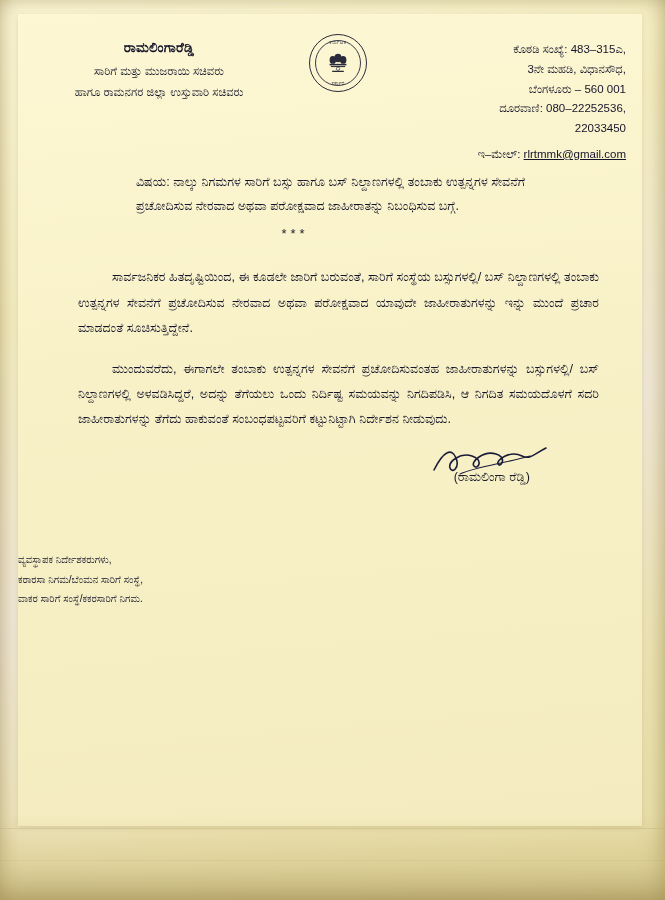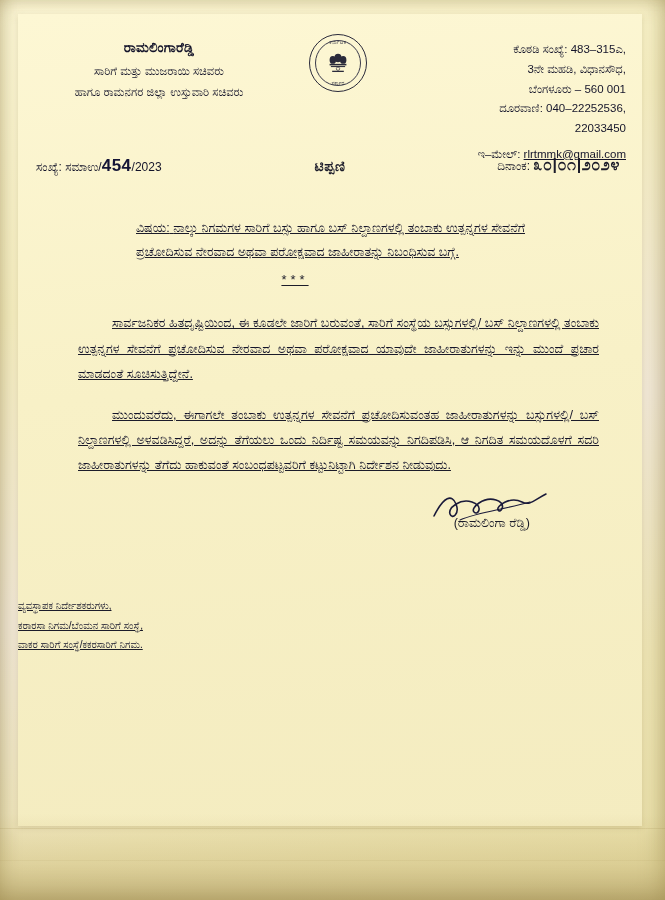--- a/index.html
+++ b/index.html
@@ -43,21 +43,20 @@
     box-shadow: 0 2px 6px rgba(120,100,50,0.20);
   }
   .doc {
     position: absolute;
     left: 18px;
     top: 14px;
     width: 624px;
     height: 812px;
     padding: 0;
     color: #1c1c2a;
-    text-decoration: underline;
   }
 
   
   .header {
     position: relative;
     height: 130px;
   }
   .hdr-left {
     position: absolute;
     left: 16px;
@@ -304,39 +303,29 @@
           </svg>
           <div class="emblem-bottom-text">ಸರ್ಕಾರ</div>
         </div>
         <div class="emblem-sub"></div>
       </div>
 
       <div class="hdr-right">
         <div>ಕೊಠಡಿ ಸಂಖ್ಯೆ: 483–315ಎ,</div>
         <div>3ನೇ ಮಹಡಿ, ವಿಧಾನಸೌಧ,</div>
         <div>ಬೆಂಗಳೂರು – 560 001</div>
-        <div>ದೂರವಾಣಿ: 040–22252536,</div>
+        <div>ದೂರವಾಣಿ: 080–22252536,</div>
         <div>22033450</div>
         <div class="mail">
           <span>ಇ–ಮೇಲ್:</span>
           <span class="mail-underline">rlrtmmk@gmail.com</span>
         </div>
       </div>
     </div>
 
-    <div class="refrow">
-      <div class="ref-no">
-        <span>ಸಂಖ್ಯೆ: ಸಮಾಉ/</span><span class="hand">454</span><span>/2023</span>
-      </div>
-      <div class="tippani">ಟಿಪ್ಪಣಿ</div>
-      <div class="date">
-        <span>ದಿನಾಂಕ:</span>
-        <span class="hand">೩೦|೦೧|೨೦೨೪</span>
-      </div>
-    </div>
 
     <div class="subject">
       <span class="lbl">ವಿಷಯ:</span>
       <span>ನಾಲ್ಕು ನಿಗಮಗಳ ಸಾರಿಗೆ ಬಸ್ಸು ಹಾಗೂ ಬಸ್ ನಿಲ್ದಾಣಗಳಲ್ಲಿ ತಂಬಾಕು ಉತ್ಪನ್ನಗಳ ಸೇವನೆಗೆ ಪ್ರಚೋದಿಸುವ ನೇರವಾದ ಅಥವಾ ಪರೋಕ್ಷವಾದ ಜಾಹೀರಾತನ್ನು ನಿಬಂಧಿಸುವ ಬಗ್ಗೆ.</span>
     </div>
     <div class="stars">***</div>
 
     <div class="body">
       <div class="para">ಸಾರ್ವಜನಿಕರ ಹಿತದೃಷ್ಟಿಯಿಂದ, ಈ ಕೂಡಲೇ ಜಾರಿಗೆ ಬರುವಂತೆ, ಸಾರಿಗೆ ಸಂಸ್ಥೆಯ ಬಸ್ಸುಗಳಲ್ಲಿ/ ಬಸ್ ನಿಲ್ದಾಣಗಳಲ್ಲಿ ತಂಬಾಕು ಉತ್ಪನ್ನಗಳ ಸೇವನೆಗೆ ಪ್ರಚೋದಿಸುವ ನೇರವಾದ ಅಥವಾ ಪರೋಕ್ಷವಾದ ಯಾವುದೇ ಜಾಹೀರಾತುಗಳನ್ನು ಇನ್ನು ಮುಂದೆ ಪ್ರಚಾರ ಮಾಡದಂತೆ ಸೂಚಿಸುತ್ತಿದ್ದೇನೆ.</div>
       <div class="para">ಮುಂದುವರೆದು, ಈಗಾಗಲೇ ತಂಬಾಕು ಉತ್ಪನ್ನಗಳ ಸೇವನೆಗೆ ಪ್ರಚೋದಿಸುವಂತಹ ಜಾಹೀರಾತುಗಳನ್ನು ಬಸ್ಸುಗಳಲ್ಲಿ/ ಬಸ್ ನಿಲ್ದಾಣಗಳಲ್ಲಿ ಅಳವಡಿಸಿದ್ದರೆ, ಅದನ್ನು ತೆಗೆಯಲು ಒಂದು ನಿರ್ದಿಷ್ಟ ಸಮಯವನ್ನು ನಿಗದಿಪಡಿಸಿ, ಆ ನಿಗದಿತ ಸಮಯದೊಳಗೆ ಸದರಿ ಜಾಹೀರಾತುಗಳನ್ನು ತೆಗೆದು ಹಾಕುವಂತೆ ಸಂಬಂಧಪಟ್ಟವರಿಗೆ ಕಟ್ಟುನಿಟ್ಟಾಗಿ ನಿರ್ದೇಶನ ನೀಡುವುದು.</div>

